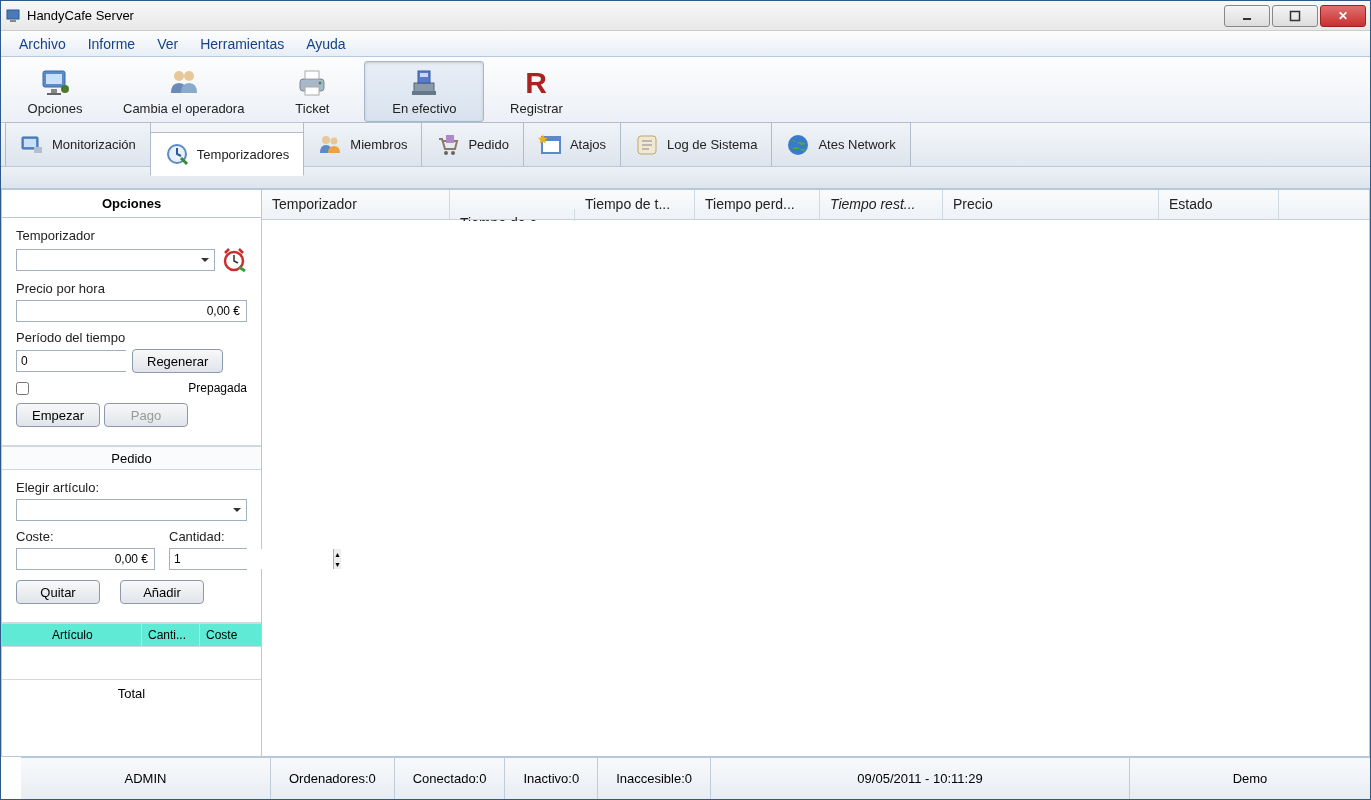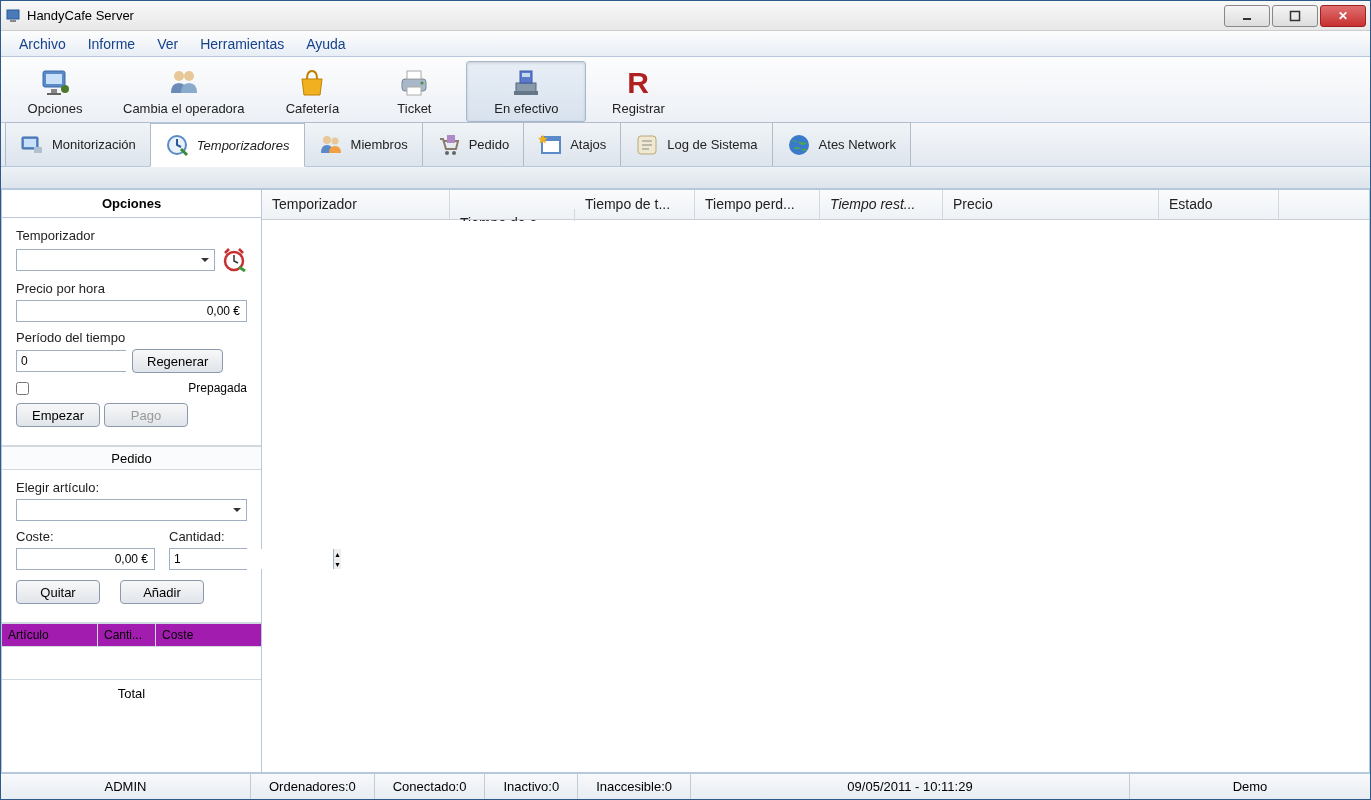--- a/index.html
+++ b/index.html
@@ -12,21 +12,21 @@
 .win-btn { width: 46px; height: 22px; border: 1px solid #888; background: linear-gradient(#f5f5f5,#ddd); border-radius: 3px; margin-left:2px; display:flex; align-items:center; justify-content:center; font-size:12px; cursor:pointer;}
 .win-btn.close { background: linear-gradient(#e07070,#c83030); color:#fff; border-color:#a02020; font-weight:bold;}
 .menubar { height: 26px; background: linear-gradient(#fdfdfd,#e8eef6); border-bottom: 1px solid #b8c8dc; display:flex; align-items:center; padding:0 8px; gap:2px; font-size:14px; color:#15428b;}
 .menubar .mitem { padding: 3px 10px; cursor:pointer; }
 .toolbar { height: 66px; background: linear-gradient(#fdfdfd,#ecf0f6); border-bottom:1px solid #b8c8dc; display:flex; align-items:stretch; padding:4px 4px 0 4px; gap:2px;}
 .tb-btn { min-width: 100px; padding: 4px 16px 4px 16px; display:flex; flex-direction:column; align-items:center; justify-content:center; gap:2px; font-size:13px; color:#222; cursor:pointer; border-radius:3px;}
 .tb-btn.pressed { border:1px solid #a8b8cc; background:linear-gradient(#e8eef6,#d8e2ee); box-shadow: inset 0 1px 3px rgba(0,0,0,0.15);}
 .tb-icon { width:32px; height:32px; display:flex; align-items:center; justify-content:center;}
 .tabbar { height:44px; background:linear-gradient(#f5f7fa,#e2e8f0); border-bottom:1px solid #b8c8dc; display:flex; align-items:flex-end; padding:0 4px;}
 .tab { height:44px; padding:0 14px; display:flex; align-items:center; gap:8px; border:1px solid #b0bccc; border-bottom:none; background:linear-gradient(#f0f4f8,#dde4ec); font-size:13px; color:#222; cursor:pointer; margin-right:-1px;}
-.tab.active { background:#fff; border-bottom:1px solid #fff; position:relative; z-index:2; top:1px;font-style:italic;}
+.tab.active { background:#fff; border-bottom:1px solid #fff; position:relative; z-index:2; top:10px;}
 .tab-icon { width:24px; height:24px; display:flex; align-items:center; justify-content:center;}
 .subbar { height:22px; background:linear-gradient(#eef2f6,#dde4ec); border-bottom:1px solid #b8c8dc;}
 .content { flex:1; display:flex; background:#fff; border:1px solid #b8c8dc; margin:0; overflow:hidden;}
 .sidebar { width:260px; border-right:1px solid #b8c8dc; display:flex; flex-direction:column; background:#fff;}
 .panel-header { height:28px; border-bottom:1px solid #b8c8dc; background:#fff; display:flex; align-items:center; justify-content:center; font-weight:bold; font-size:13px;}
 .panel-body { padding:10px 14px; border-bottom:1px solid #d0d8e0;}
 .field-label { font-size:13px; color:#222; margin-bottom:4px; display:block;}
 .row { display:flex; align-items:center; gap:6px; margin-bottom:8px;}
 .select { flex:1; height:22px; border:1px solid #a0b0c0; background:#fff; font-size:12px; padding:0 4px; appearance:none; position:relative;}
 .select-wrap { position:relative; flex:1; display:flex; }
@@ -34,27 +34,27 @@
 .input-text { height:22px; border:1px solid #a0b0c0; background:#fff; padding:0 6px; font-size:12px; text-align:right; width:100%;}
 .spinner { width:110px; height:22px; display:flex; border:1px solid #a0b0c0;}
 .spinner input { flex:1; border:none; padding:0 4px; font-size:12px;}
 .spinner .spin-btns { width:18px; display:flex; flex-direction:column; border-left:1px solid #a0b0c0;}
 .spinner .spin-btns div { flex:1; display:flex; align-items:center; justify-content:center; font-size:7px; background:#eee; cursor:pointer;}
 .btn { height:24px; padding:0 14px; border:1px solid #8a9aac; background:linear-gradient(#f8f8f8,#e0e4ea); border-radius:4px; font-size:13px; cursor:pointer; min-width:84px;}
 .btn.disabled { color:#999; cursor:default;}
 .checkbox-row { display:flex; align-items:center; gap:6px; margin:8px 0;justify-content:space-between;}
 .sec-header { height:24px; border-top:1px solid #d0d8e0; border-bottom:1px solid #d0d8e0; display:flex; align-items:center; justify-content:center; font-size:13px; background:#fafbfc;}
 .mini-table { border-top:1px solid #d0d8e0;}
-.mini-table .th-row { display:flex; border-bottom:1px solid #d0d8e0; background:#a21caf;}
+.mini-table .th-row { display:flex; border-bottom:1px solid #d0d8e0; background:#5eead4;padding-left:44px;}
 .mini-table .th { padding:4px 6px; font-size:12px; border-right:1px solid #d0d8e0;}
 .total-row { height:28px; display:flex; align-items:center; justify-content:center; border-top:1px solid #d0d8e0; font-size:13px;}
 .main-table { flex:1; display:flex; flex-direction:column;}
 .table-head { height:30px; display:flex; border-bottom:1px solid #c8d0d8; background:linear-gradient(#fafbfc,#eef2f6);}
 .table-head .th { padding:6px 10px; font-size:14px; border-right:1px solid #d0d8e0; overflow:hidden; text-overflow:ellipsis; white-space:nowrap; color:#222;}
-.statusbar { height:26px; border-top:1px solid #b8c8dc; background:linear-gradient(#f8f9fb,#e8edf3); display:flex; align-items:center; font-size:13px;}
+.statusbar { height:42px; border-top:1px solid #b8c8dc; background:linear-gradient(#f8f9fb,#e8edf3); display:flex; align-items:center; font-size:13px;margin-left:20px;}
 .status-cell { padding:0 18px; border-right:1px solid #c0ccd8; height:100%; display:flex; align-items:center;}
 .clock-icon-wrap { position:relative; width:26px; height:26px;}
 svg { display:block; }
 </style>
 </head>
 <body>
 
 <div class="window">
 
   <div class="titlebar">
@@ -104,29 +104,20 @@
     <div class="tb-btn" style="min-width:140px">
       <span class="tb-icon">
           <svg width="32" height="32">
             <circle cx="11" cy="9" r="5" fill="#e8c898"></circle>
             <path d="M3 26 Q3 16 11 16 Q19 16 19 26 Z" fill="#6a8ab8"></path>
             <circle cx="21" cy="9" r="5" fill="#e8c898"></circle>
             <path d="M13 26 Q13 16 21 16 Q29 16 29 26 Z" fill="#8aaacc"></path>
           </svg>
         </span>
       <span>Cambia el operadora</span>
-    </div>
-    <div class="tb-btn">
-      <span class="tb-icon">
-          <svg width="32" height="32">
-            <path d="M6 12 L26 12 L24 28 L8 28 Z" fill="#f0b020" stroke="#c08000"></path>
-            <path d="M11 12 Q11 4 16 4 Q21 4 21 12" fill="none" stroke="#c08000" stroke-width="2"></path>
-          </svg>
-        </span>
-      <span>Cafetería</span>
     </div>
     <div class="tb-btn">
       <span class="tb-icon">
           <svg width="32" height="32">
             <rect x="4" y="12" width="24" height="12" rx="3" fill="#a8b8c8" stroke="#788898"></rect>
             <rect x="9" y="4" width="14" height="8" fill="#fff" stroke="#aaa"></rect>
             <rect x="9" y="20" width="14" height="8" fill="#fff" stroke="#aaa"></rect>
             <circle cx="24" cy="16" r="1.5" fill="#4a8a4a"></circle>
           </svg>
         </span>

